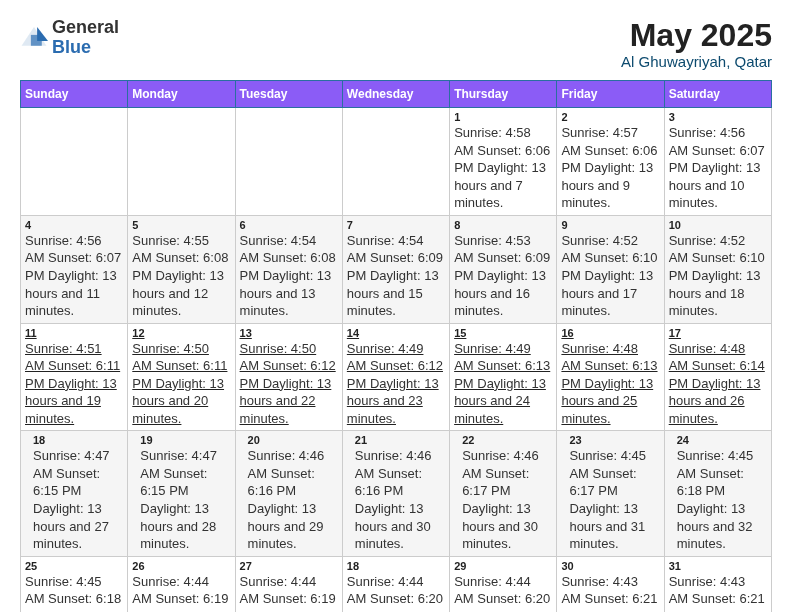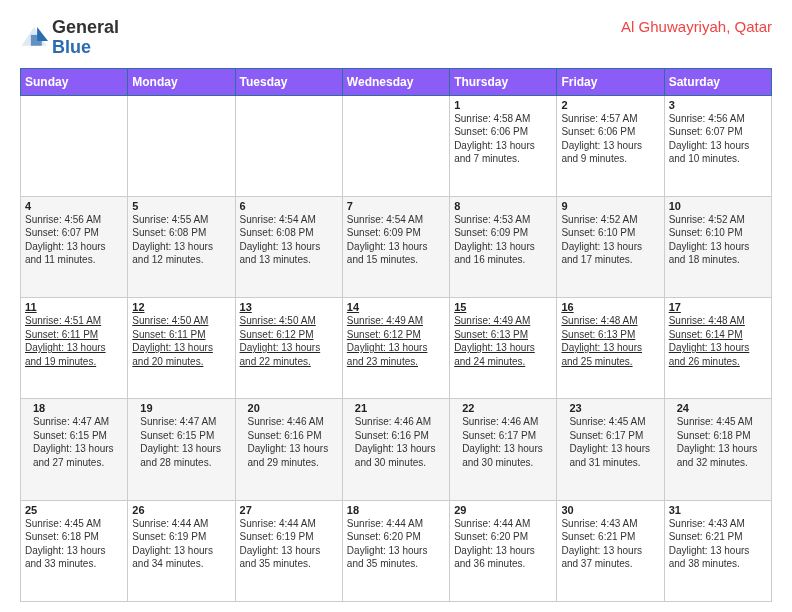--- a/index.html
+++ b/index.html
@@ -43,21 +43,21 @@
       text-align: right;
     }
     .title-month {
       font-size: 32px;
       font-weight: bold;
       color: #222;
       line-height: 1.1;
     }
     .title-location {
       font-size: 15px;
-      color: #ef4444;
+      color: #0c4a6e;
     }
     .calendar {
       flex: 1;
       border: 1px solid #bbb;
       border-collapse: collapse;
       width: 100%;
       table-layout: fixed;
     }
     .calendar th {
       background-color: #2e7ab5;
@@ -86,21 +86,21 @@
     
     .calendar thead tr th { background-color: #8b5cf6; }
     .day-number {
       font-size: 11px;
       font-weight: bold;
       color: #222;
       display: block;
       margin-bottom: 1px;
     }
     .day-info {
-      font-size: 10px;
+      font-size: 13px;
       color: #333;
       line-height: 1.35;
     }
     .empty-cell { background: #fff !important; }
     
     .row-1 td { background: #ffffff; }
     .row-2 td { background: #f0f4f8; }
     .row-3 td { background: #ffffff; text-decoration: underline; }
     .row-4 td { background: #f0f4f8; padding-left: 12px; }
     .row-5 td { background: #ffffff; }
@@ -117,20 +117,21 @@
         <polygon points="18,4 34,28 2,28" fill="#2b6cb0" opacity="0.15"></polygon>
         <polygon points="22,4 36,22 22,22" fill="#2b6cb0"></polygon>
         <polygon points="14,14 28,14 28,28 14,28" fill="#2b6cb0" opacity="0.7"></polygon>
       </svg>
       <div class="logo-text">
         <span class="logo-general">General</span><br>
         <span class="logo-blue">Blue</span>
       </div>
     </div>
     <div class="title-block">
+      <div class="title-month">May 2025</div>
       <div class="title-location">Al Ghuwayriyah, Qatar</div>
     </div>
   </div>
 
   <table class="calendar">
     <thead>
       <tr>
         <th>Sunday</th>
         <th>Monday</th>
         <th>Tuesday</th>

